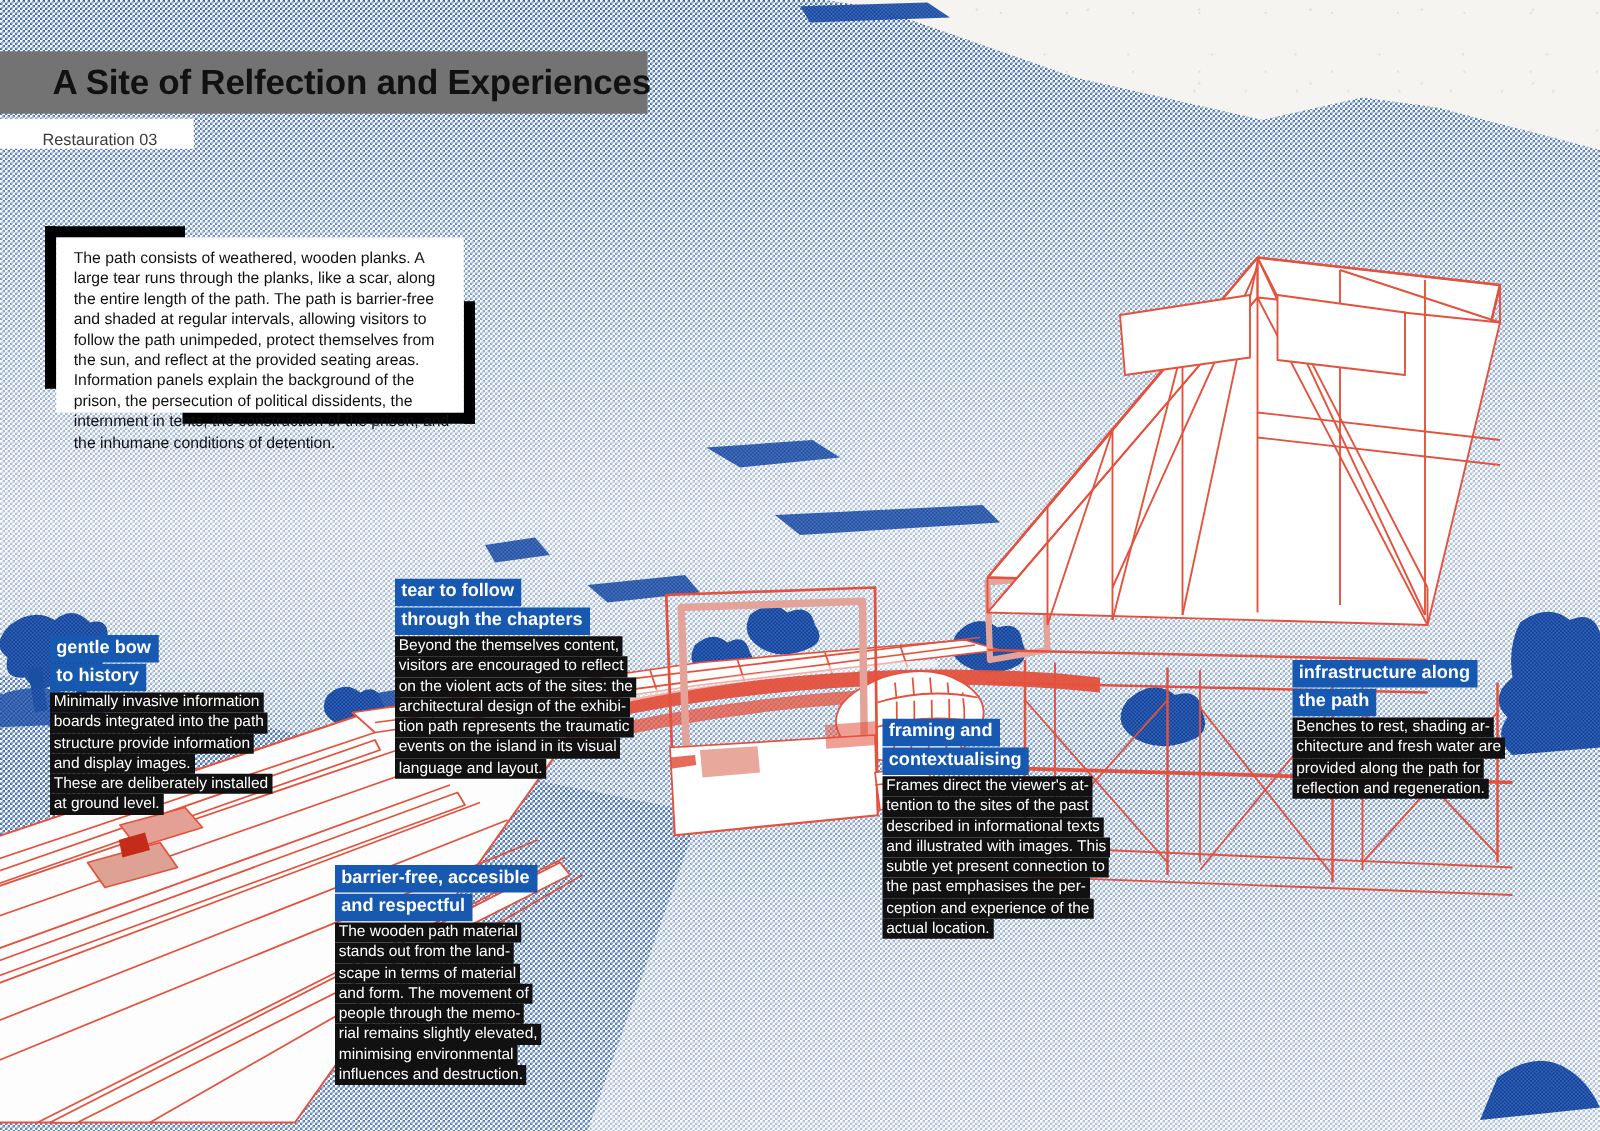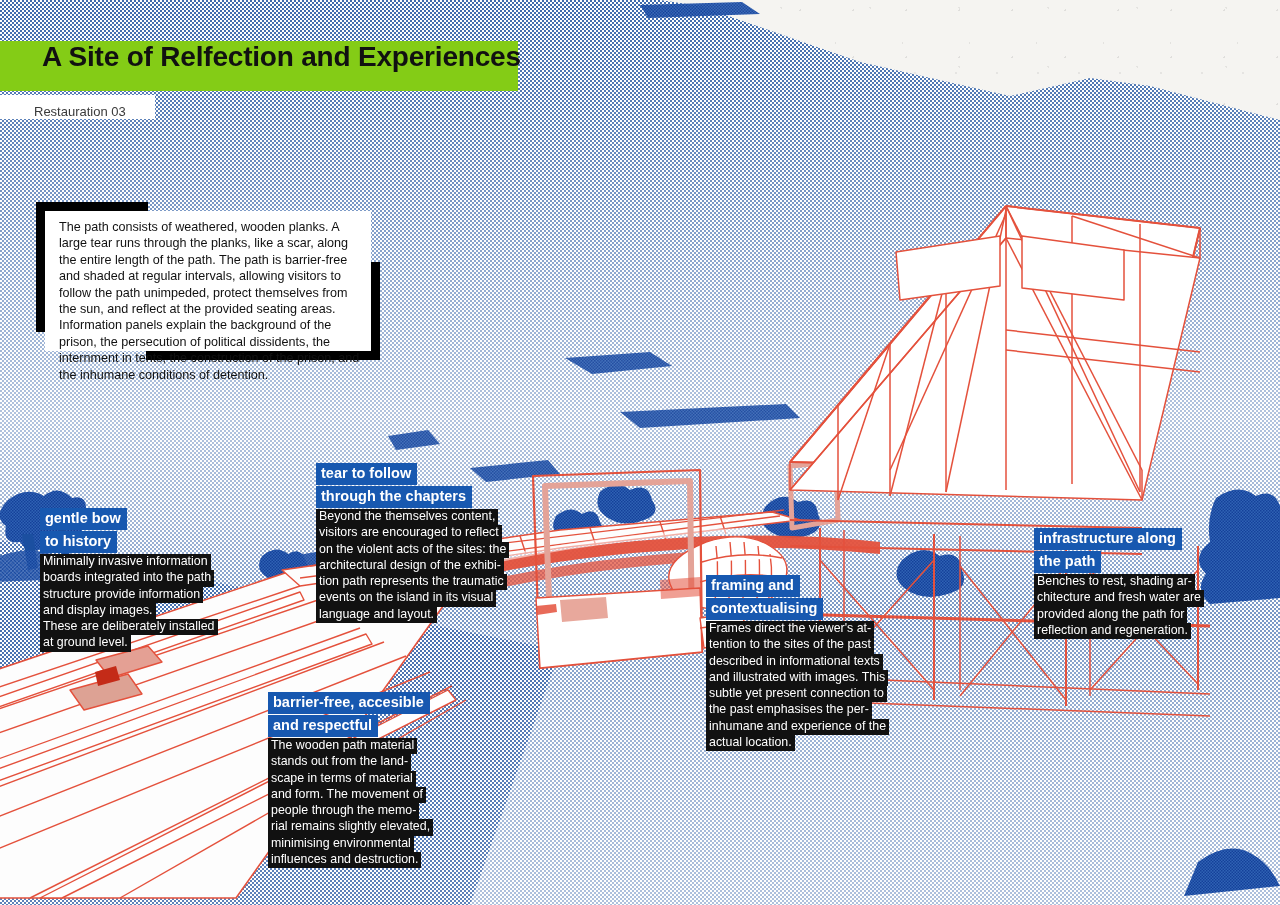--- a/index.html
+++ b/index.html
@@ -85,22 +85,22 @@
   }
 
   
   .draw { position: absolute; left: 0; top: 0; width: 1280px; height: 905px; }
 
   
   .title-bar {
     position: absolute;
     left: 0; top: 41px;
     width: 518px; height: 50px;
-    background: #84cc16;
-    display: flex; align-items: flex-start;
+    background: #737373;
+    display: flex; align-items: center;
   }
   .title-bar .t {
     margin-left: 42px;
     font-size: 28px;
     font-weight: bold;
     letter-spacing: -.2px;
     color: #111111;
     white-space: nowrap;
   }
   .sub-bar {
@@ -111,21 +111,21 @@
     display: flex; align-items: flex-end;
   }
   .sub-bar .s {
     margin-left: 34px;
     font-size: 13px;
     color: #3a3a3a;
     white-space: nowrap;
   }
 
   
-  .intro-wrap { position: absolute; left: 36px; top: 202px; width: 444px; height: 158px; text-decoration: underline; }
+  .intro-wrap { position: absolute; left: 36px; top: 181px; width: 444px; height: 158px; text-decoration: underline; }
   .intro-shadow-a {
     position: absolute; left: 0; top: 0; width: 112px; height: 9px; background: #000;
   }
   .intro-shadow-b {
     position: absolute; left: 0; top: 0; width: 9px; height: 130px; background: #000;
   }
   .intro-shadow-c {
     position: absolute; left: 335px; top: 60px; width: 9px; height: 98px; background: #000;
   }
   .intro-shadow-d {
@@ -442,21 +442,21 @@
       <div class="head">framing and</div>
       <div class="head">contextualising</div>
     </div>
     <div class="body">
       <span>Frames direct the viewer's at-</span>
       <span>tention to the sites of the past</span>
       <span>described in informational texts</span>
       <span>and illustrated with images. This</span>
       <span>subtle yet present connection to</span>
       <span>the past emphasises the per-</span>
-      <span>inhumane and experience of the</span>
+      <span>ception and experience of the</span>
       <span>actual location.</span>
     </div>
   </div>
 
   <div class="callout" id="c-infrastructure">
     <div class="head-wrap">
       <div class="head">infrastructure along</div>
       <div class="head">the path</div>
     </div>
     <div class="body">

